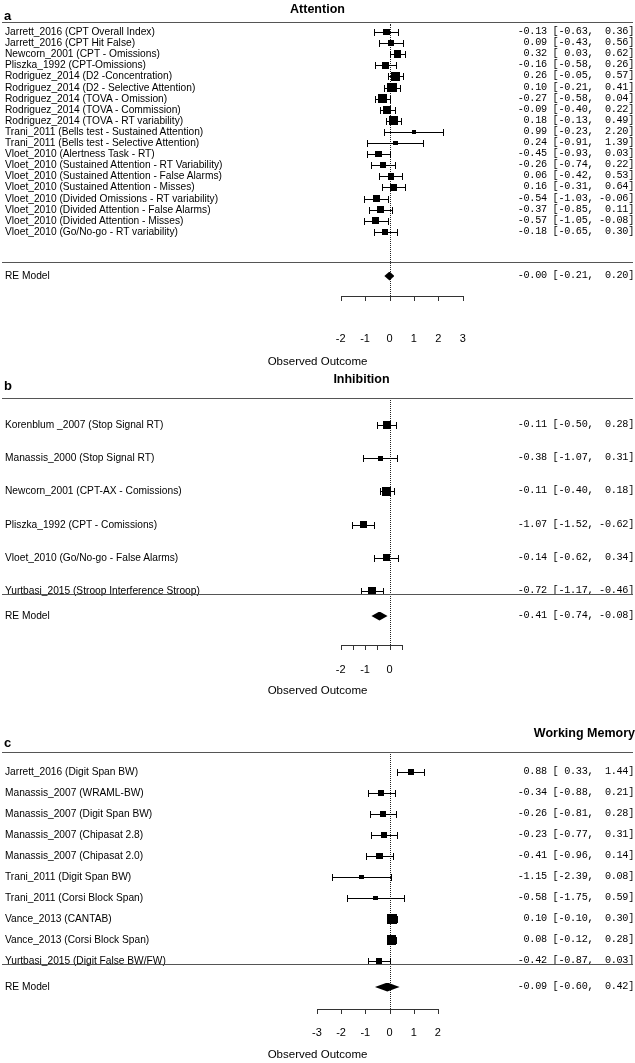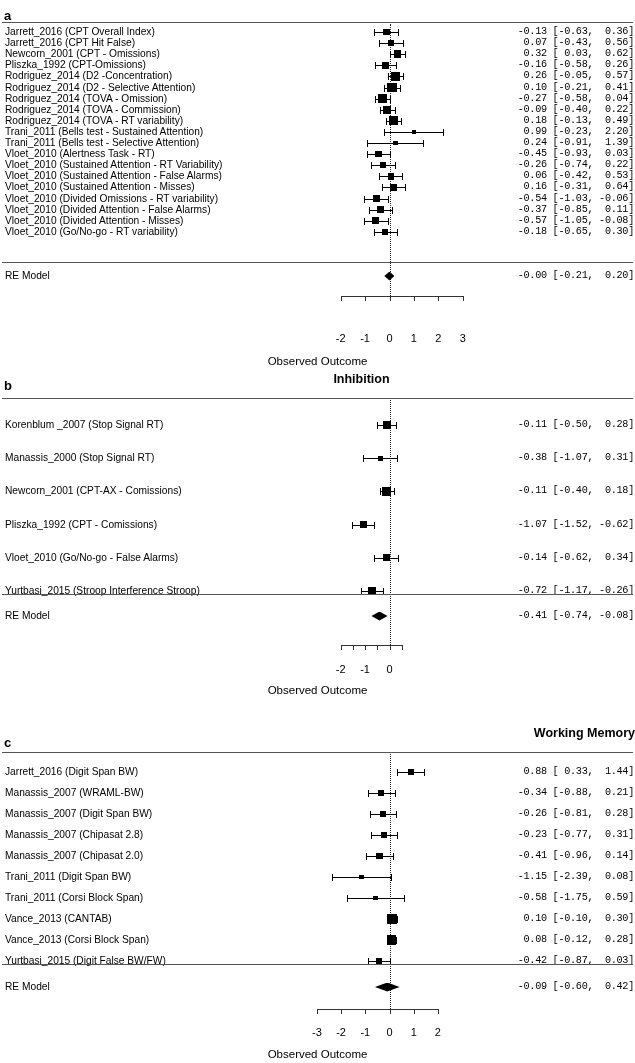--- a/index.html
+++ b/index.html
@@ -117,33 +117,34 @@
     text-align: center;
     font-size: 11.5px;
   }
 </style>
 </head>
 <body>
 
 <div id="figure-root">
     <div class="panel" style="top: 0px; height: 1063px;">
       <div class="panel-letter" style="top: 8px;">a</div>
+      <div class="panel-title" style="top: 2px;">Attention</div>
       <div class="rule" style="top: 22px;"></div>
       <div class="zeroline" style="left: 389.5px; top: 24px; height: 272px;"></div>
       <div class="row" style="top: 32px;">
         <span class="row-label">Jarrett_2016 (CPT Overall Index)</span>
         <span class="row-value">-0.13 [-0.63,  0.36]</span>
         <div class="ci-line" style="left: 374.128px; width: 24.156px;"></div>
         <div class="ci-cap" style="left: 374.128px;"></div>
         <div class="ci-cap" style="left: 398.284px;"></div>
         <div class="marker" style="width: 6.5px; height: 6.5px; left: 383.078px; top: -3.25px;"></div>
       </div>
       <div class="row" style="top: 43.1px;">
         <span class="row-label">Jarrett_2016 (CPT Hit False)</span>
-        <span class="row-value"> 0.07 [-0.43,  0.56]</span>
+        <span class="row-value"> 0.09 [-0.43,  0.56]</span>
         <div class="ci-line" style="left: 379.008px; width: 24.156px;"></div>
         <div class="ci-cap" style="left: 379.008px;"></div>
         <div class="ci-cap" style="left: 403.164px;"></div>
         <div class="marker" style="width: 6.5px; height: 6.5px; left: 387.958px; top: -3.25px;"></div>
       </div>
       <div class="row" style="top: 54.2px;">
         <span class="row-label">Newcorn_2001 (CPT - Omissions)</span>
         <span class="row-value"> 0.32 [ 0.03,  0.62]</span>
         <div class="ci-line" style="left: 390.232px; width: 14.396px;"></div>
         <div class="ci-cap" style="left: 390.232px;"></div>
@@ -339,21 +340,21 @@
       <div class="row" style="top: 557.8px;">
         <span class="row-label">Vloet_2010 (Go/No-go - False Alarms)</span>
         <span class="row-value">-0.14 [-0.62,  0.34]</span>
         <div class="ci-line" style="left: 374.372px; width: 23.424px;"></div>
         <div class="ci-cap" style="left: 374.372px;"></div>
         <div class="ci-cap" style="left: 397.796px;"></div>
         <div class="marker" style="width: 6.92px; height: 6.92px; left: 382.624px; top: -3.46px;"></div>
       </div>
       <div class="row" style="top: 591px;">
         <span class="row-label">Yurtbasi_2015 (Stroop Interference Stroop)</span>
-        <span class="row-value">-0.72 [-1.17, -0.26]</span>
+        <span class="row-value">-0.72 [-1.17, -0.46]</span>
         <div class="ci-line" style="left: 360.952px; width: 22.204px;"></div>
         <div class="ci-cap" style="left: 360.952px;"></div>
         <div class="ci-cap" style="left: 383.156px;"></div>
         <div class="marker" style="width: 7.28px; height: 7.28px; left: 368.292px; top: -3.64px;"></div>
       </div>
       <div class="rule" style="top: 594px;"></div>
       <div class="row" style="top: 616px;">
         <span class="row-label">RE Model</span>
         <span class="row-value">-0.41 [-0.74, -0.08]</span>
         <div class="diamond" style="left: 371.444px; top: -4.5px; width: 16.104px; height: 9px; clip-path: polygon(0% 50%, 50% 0%, 100% 50%, 50% 100%);"></div>

